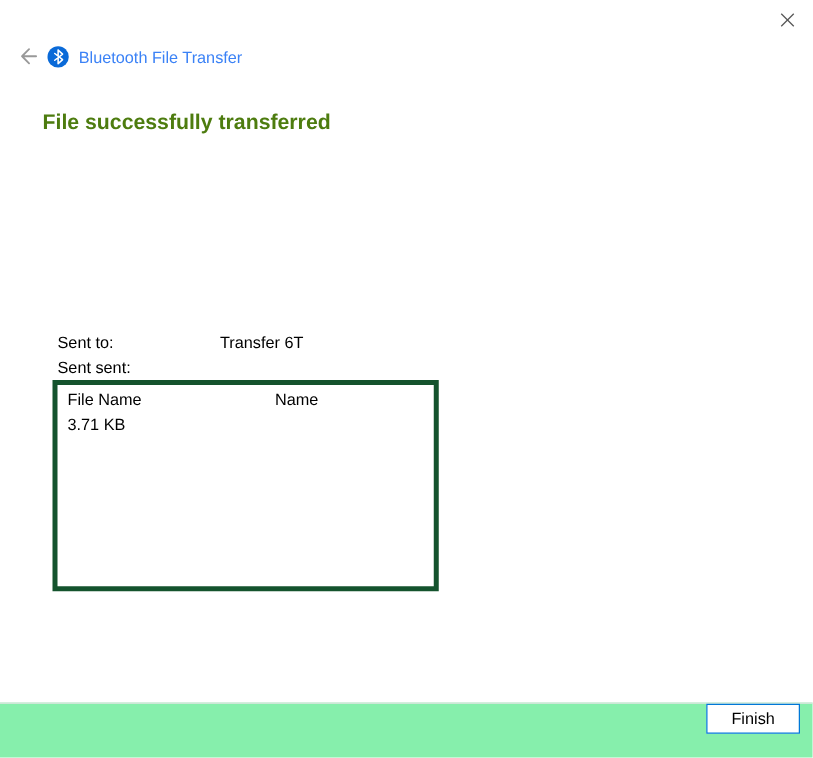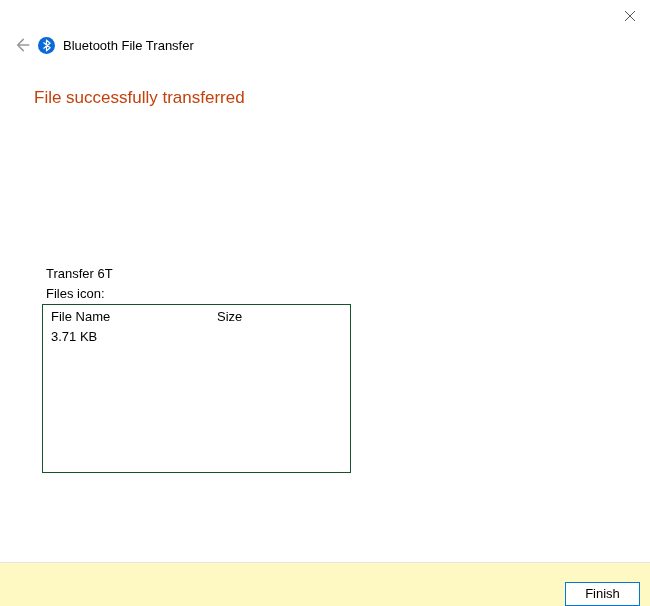--- a/index.html
+++ b/index.html
@@ -57,30 +57,30 @@
       display: flex;
       align-items: center;
       justify-content: center;
     }
     .bt-icon svg {
       width: 9px;
       height: 13px;
     }
     .page-title {
       font-size: 13px;
-      color: #000000;
+      color: #3b82f6;
       text-align: right;
     }
     .status-heading {
       position: absolute;
       top: 88px;
       left: 34px;
       font-size: 17px;
-      font-weight: 400;
-      color: #c2410c;
+      font-weight: 700;
+      color: #4d7c0f;
     }
     .info-row {
       position: absolute;
       left: 46px;
       display: flex;
       font-size: 13px;
       color: #000;
     }
     .info-row .label {
       width: 130px;
@@ -90,21 +90,21 @@
     }
     .files-sent-row {
       top: 286px;
     }
     .file-list {
       position: absolute;
       top: 304px;
       left: 42px;
       width: 309px;
       height: 169px;
-      border: 1px solid #14532d;
+      border: 4px solid #14532d;
       background: #fff;
       font-size: 13px;
       color: #000;
     }
     .file-list-header {
       display: flex;
       padding: 4px 8px 3px 8px;
     }
     .col-name {
       width: 166px;
@@ -115,24 +115,24 @@
     .file-list-row {
       display: flex;
       padding: 2px 8px;
     }
     .bottom-bar {
       position: absolute;
       left: 0;
       right: 0;
       bottom: 0;
       height: 44px;
-      background: #fef9c3;
+      background: #86efac;
       border-top: 1px solid #e5e5e5;
       display: flex;
-      align-items: flex-end;
+      align-items: flex-start;
       justify-content: flex-end;
       padding-right: 10px;
     }
     .finish-btn {
       width: 75px;
       height: 24px;
       background: #ffffff;
       border: 1px solid #0078d7;
       font-family: inherit;
       font-size: 13px;
@@ -162,31 +162,32 @@
     <svg viewBox="0 0 10 14">
       <path d="M5 1 L5 13 L9 9.5 L2 4 M5 1 L9 4.5 L2 10" stroke="#fff" stroke-width="1.4" fill="none" stroke-linejoin="round" stroke-linecap="round"></path>
     </svg>
   </div>
   <div class="page-title">Bluetooth File Transfer</div>
 </div>
 
 <div class="status-heading">File successfully transferred</div>
 
 <div class="info-row sent-to-row">
+  <div class="label">Sent to:</div>
   <div>Transfer 6T</div>
 </div>
 
 <div class="info-row files-sent-row">
-  <div class="label">Files icon:</div>
+  <div class="label">Sent sent:</div>
 </div>
 
 <div class="file-list">
   <div class="file-list-header">
     <div class="col-name">File Name</div>
-    <div class="col-size">Size</div>
+    <div class="col-size">Name</div>
   </div>
   <div class="file-list-row">
     <div class="col-size">3.71 KB</div>
   </div>
 </div>
 
 <div class="bottom-bar">
   <button class="finish-btn">Finish</button>
 </div>
 

